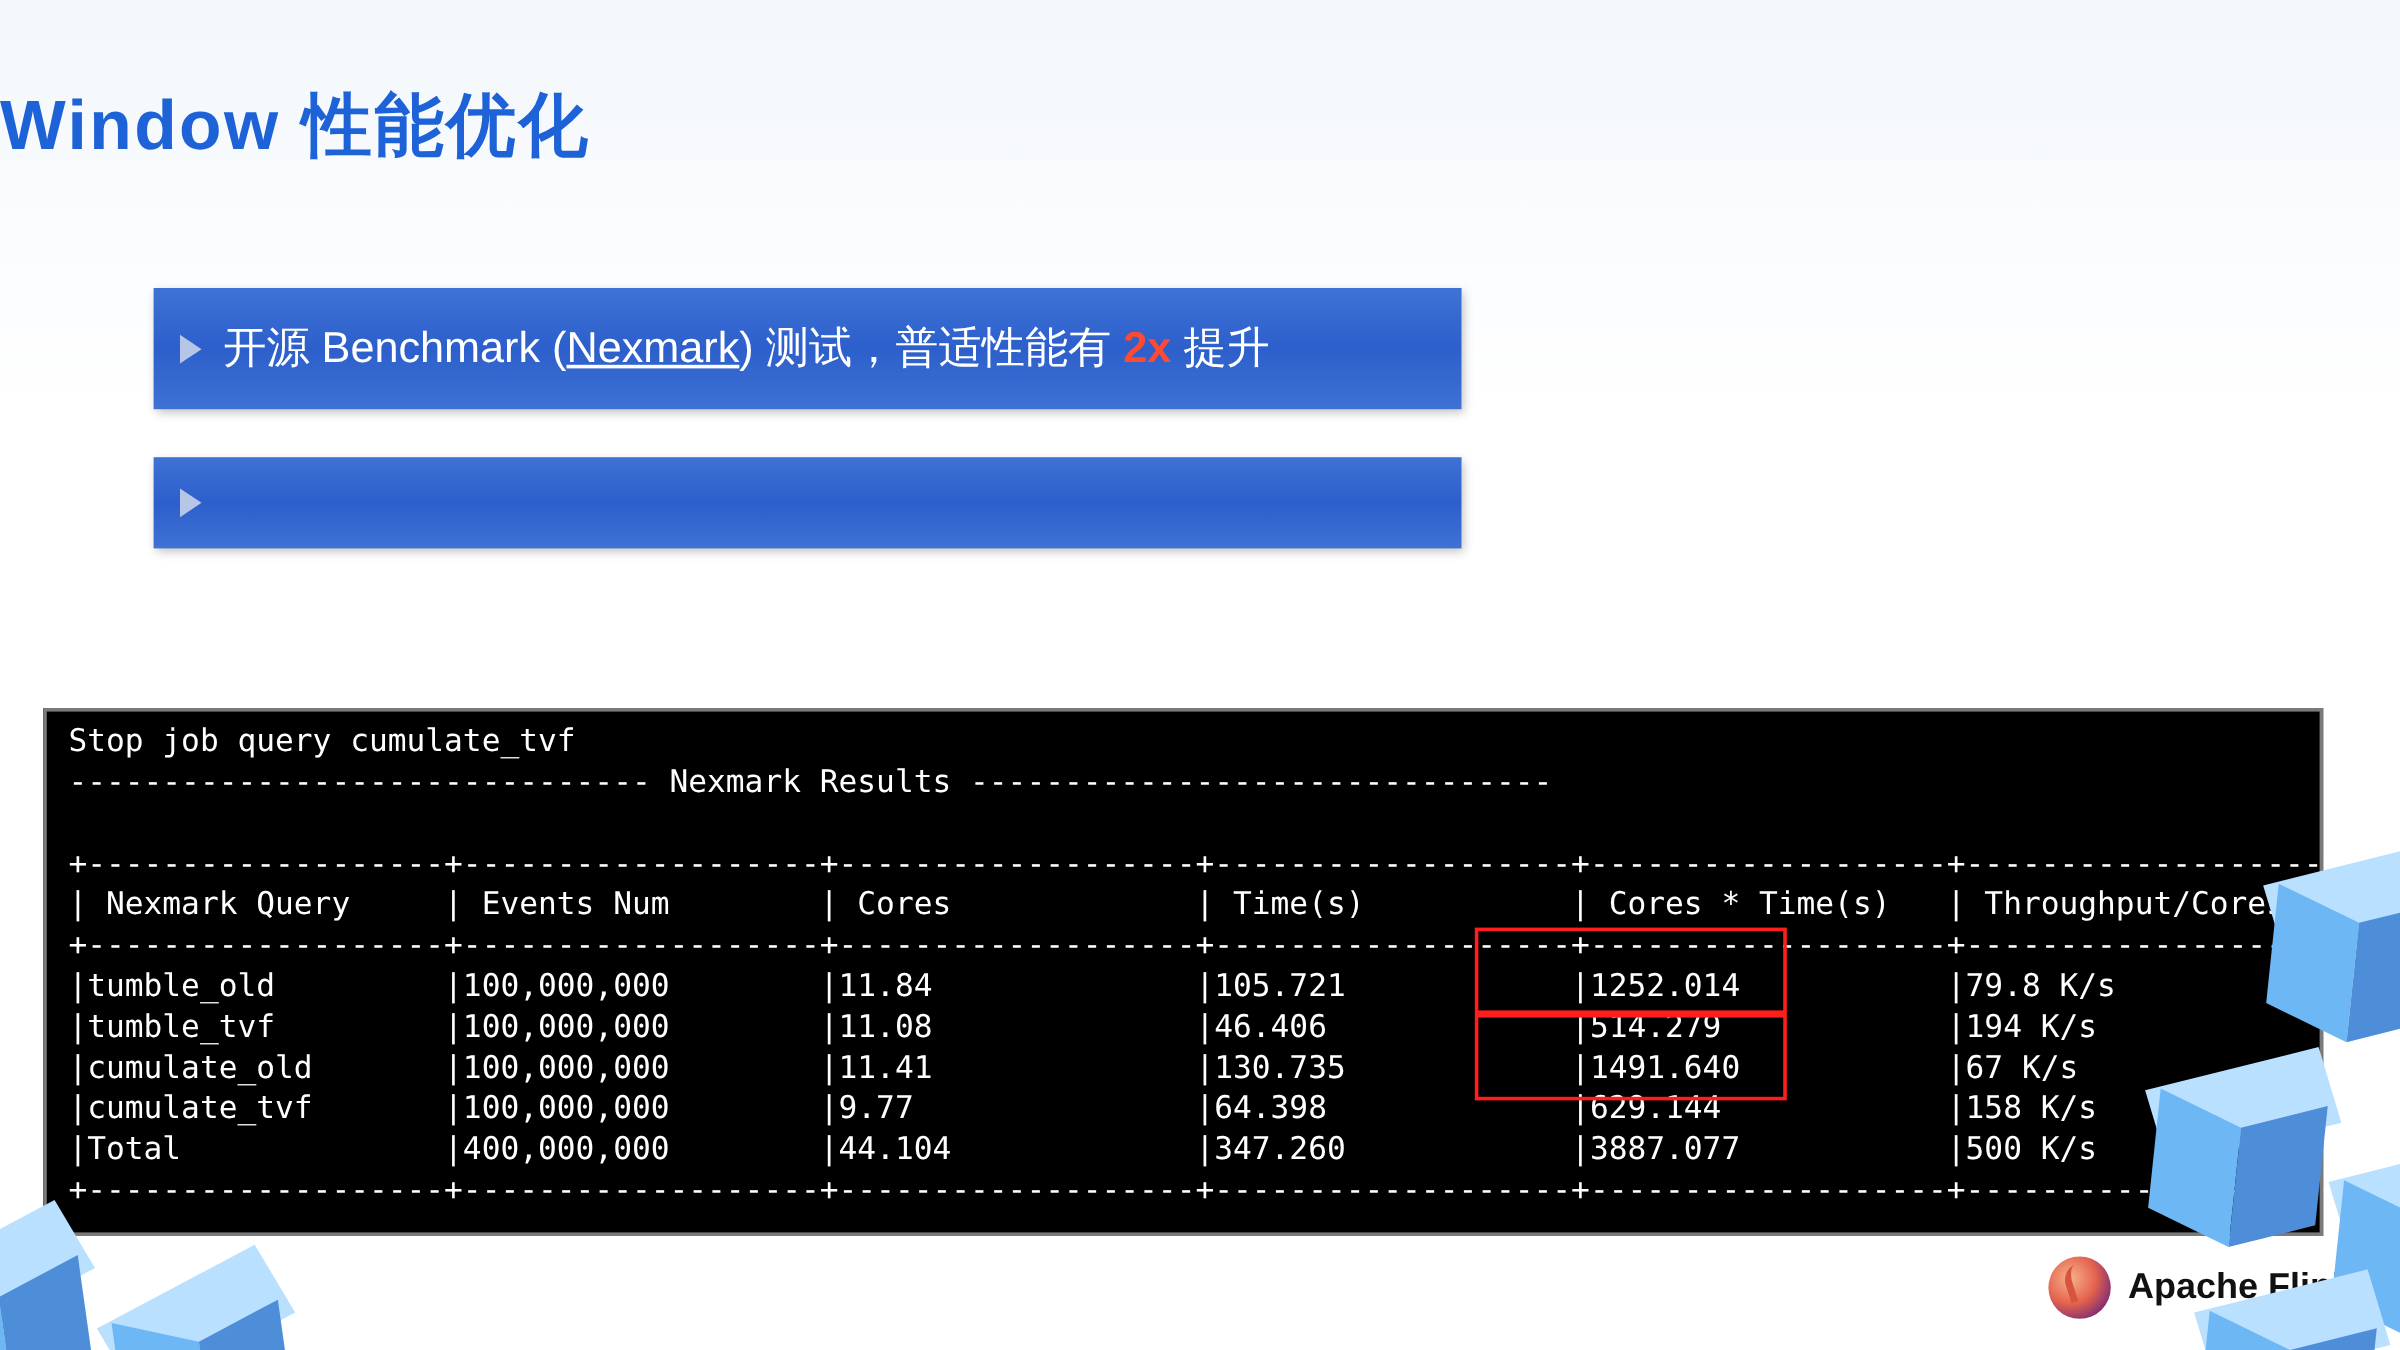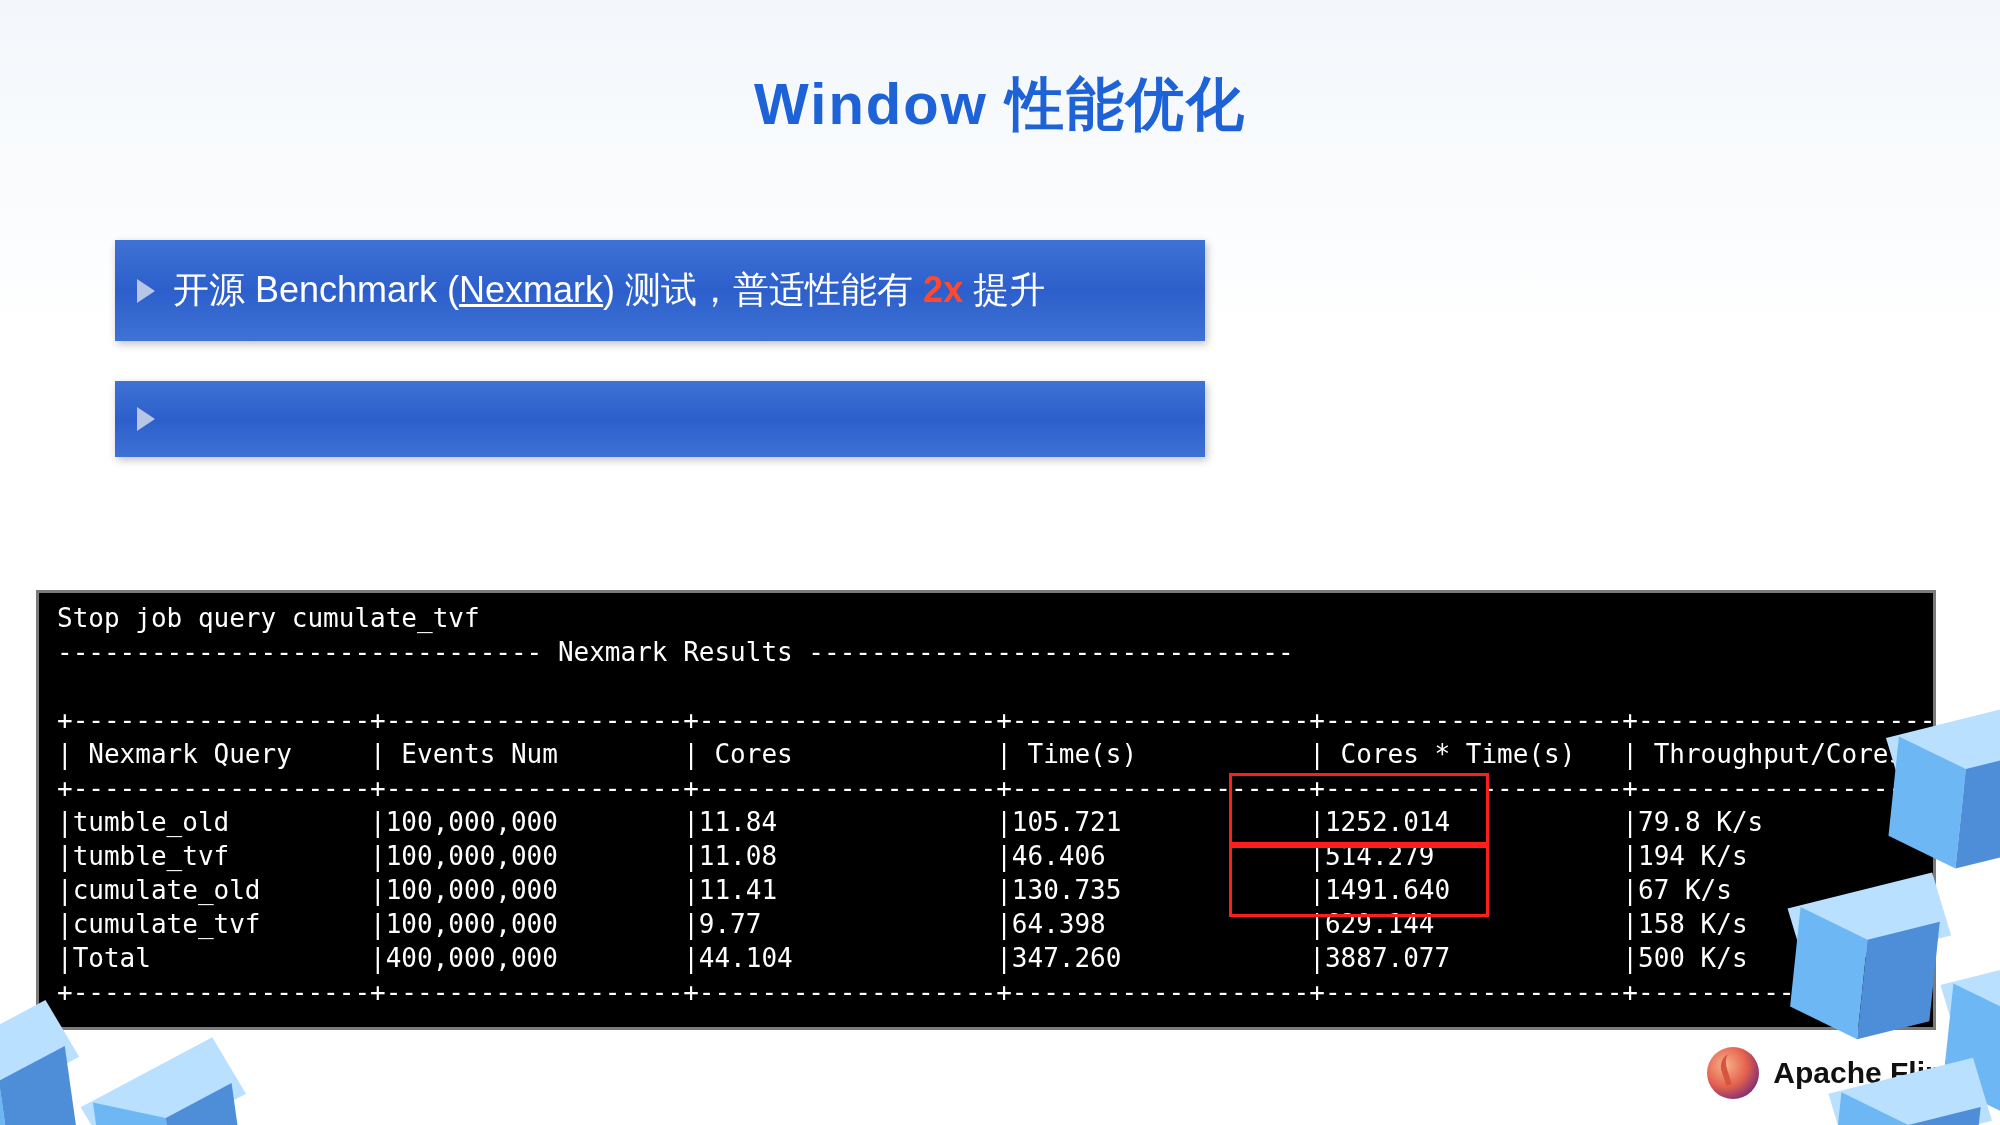--- a/index.html
+++ b/index.html
@@ -1,18 +1,18 @@
 <!DOCTYPE html>
 <html><head>
 <meta charset="utf-8">
 <style>
   html,body{margin:0;padding:0;width:2000px;height:1125px;font-family:"Microsoft YaHei","PingFang SC","Heiti SC",Arial,sans-serif;background:#fff;overflow:hidden}
   .slide{position:relative;width:2000px;height:1125px;background:linear-gradient(180deg,#f3f7fb 0%,#fff 30%)}
-  .title{position:absolute;left:0;right:0;top:66px;text-align:center;font-size:58px;font-weight:700;color:#1d62d6;letter-spacing:2px}
-  .bullets{position:absolute;left:115px;top:240px;width:1090px}
+  .title{position:absolute;left:0;right:0;top:66px;font-size:58px;font-weight:700;color:#1d62d6;letter-spacing:2px}
+  .bullets{position:absolute;left:128px;top:240px;width:1090px}
   .bullet{display:flex;align-items:center;background:linear-gradient(180deg,#3f72d4 0%,#2c5fcb 50%,#3f72d4 100%);color:#fff;font-size:36px;padding:26px 28px 26px 22px;margin-bottom:40px;box-shadow:2px 3px 8px rgba(0,0,0,.25)}
   .bullet .arrow{display:inline-block;width:0;height:0;border-top:12px solid transparent;border-bottom:12px solid transparent;border-left:18px solid #b7c6e6;margin-right:18px;flex:0 0 auto}
   .bullet .u{text-decoration:underline}
   .bullet .red{color:#ff4a30;font-weight:600}
   .term{position:absolute;left:36px;top:590px;width:1900px;border:3px solid #7a7a7a;background:#000;color:#fff;font-family:Menlo,Consolas,"Courier New",monospace;font-size:26px;line-height:34px;padding:8px 10px 18px 18px;box-sizing:border-box}
   .term pre{margin:0;white-space:pre}
   .hl{position:absolute;border:3px solid #ff1e1e;box-sizing:border-box;background:transparent}
   .logo{position:absolute;right:40px;bottom:26px;display:flex;align-items:center;gap:14px}
   .logo-mark{width:52px;height:52px;border-radius:50%;background:radial-gradient(circle at 35% 35%,#f7b38a 0%,#e4624e 45%,#7a2a74 80%);position:relative;overflow:hidden}
   .logo-mark:before{content:"";position:absolute;left:14px;top:6px;width:20px;height:30px;border-left:6px solid #d6553f;border-radius:50% 50% 0 0;transform:rotate(-18deg)}

